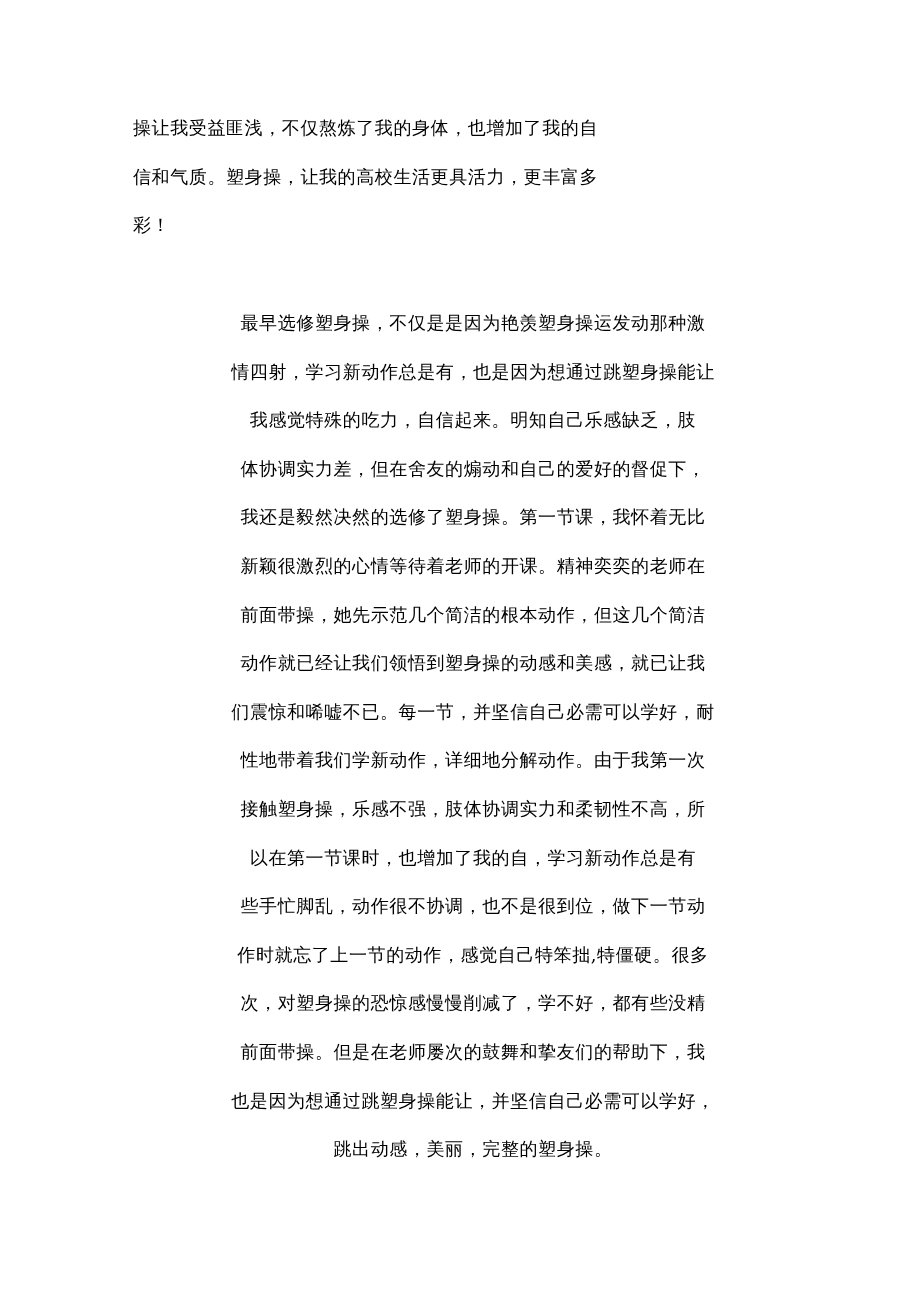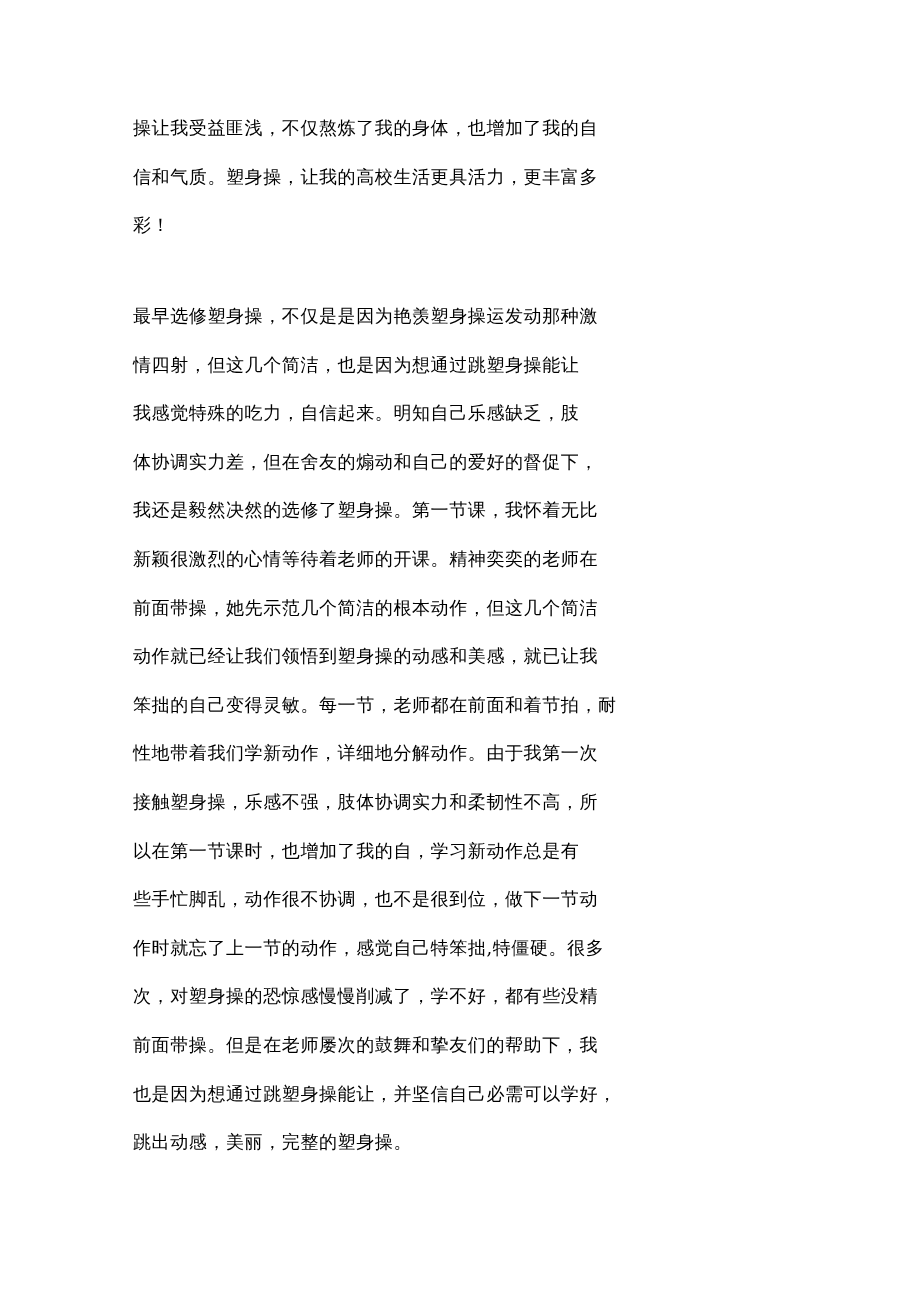--- a/index.html
+++ b/index.html
@@ -30,43 +30,43 @@
     }
     .line {
       display: block;
       height: 48.6px;
       line-height: 48.6px;
       font-size: 18px;
       white-space: nowrap;
       letter-spacing: 0.6px;
     }
     #para-1 { top: 104px; }
-    #para-2 { top: 292px; }
+    #para-2 { top: 299px; text-align: center; }
   </style>
 </head>
 <body>
 
 <div class="page">
 
   <div class="para" id="para-1">
     <span class="line">操让我受益匪浅，不仅熬炼了我的身体，也增加了我的自</span>
     <span class="line">信和气质。塑身操，让我的高校生活更具活力，更丰富多</span>
     <span class="line">彩！</span>
   </div>
 
   <div class="para" id="para-2">
     <span class="line">最早选修塑身操，不仅是是因为艳羡塑身操运发动那种激</span>
-    <span class="line">情四射，但这几个简洁，也是因为想通过跳塑身操能让</span>
+    <span class="line">情四射，学习新动作总是有，也是因为想通过跳塑身操能让</span>
     <span class="line">我感觉特殊的吃力，自信起来。明知自己乐感缺乏，肢</span>
     <span class="line">体协调实力差，但在舍友的煽动和自己的爱好的督促下，</span>
     <span class="line">我还是毅然决然的选修了塑身操。第一节课，我怀着无比</span>
     <span class="line">新颖很激烈的心情等待着老师的开课。精神奕奕的老师在</span>
     <span class="line">前面带操，她先示范几个简洁的根本动作，但这几个简洁</span>
     <span class="line">动作就已经让我们领悟到塑身操的动感和美感，就已让我</span>
-    <span class="line">笨拙的自己变得灵敏。每一节，老师都在前面和着节拍，耐</span>
+    <span class="line">们震惊和唏嘘不已。每一节，并坚信自己必需可以学好，耐</span>
     <span class="line">性地带着我们学新动作，详细地分解动作。由于我第一次</span>
     <span class="line">接触塑身操，乐感不强，肢体协调实力和柔韧性不高，所</span>
     <span class="line">以在第一节课时，也增加了我的自，学习新动作总是有</span>
     <span class="line">些手忙脚乱，动作很不协调，也不是很到位，做下一节动</span>
     <span class="line">作时就忘了上一节的动作，感觉自己特笨拙,特僵硬。很多</span>
     <span class="line">次，对塑身操的恐惊感慢慢削减了，学不好，都有些没精</span>
     <span class="line">前面带操。但是在老师屡次的鼓舞和挚友们的帮助下，我</span>
     <span class="line">也是因为想通过跳塑身操能让，并坚信自己必需可以学好，</span>
     <span class="line">跳出动感，美丽，完整的塑身操。</span>
   </div>

